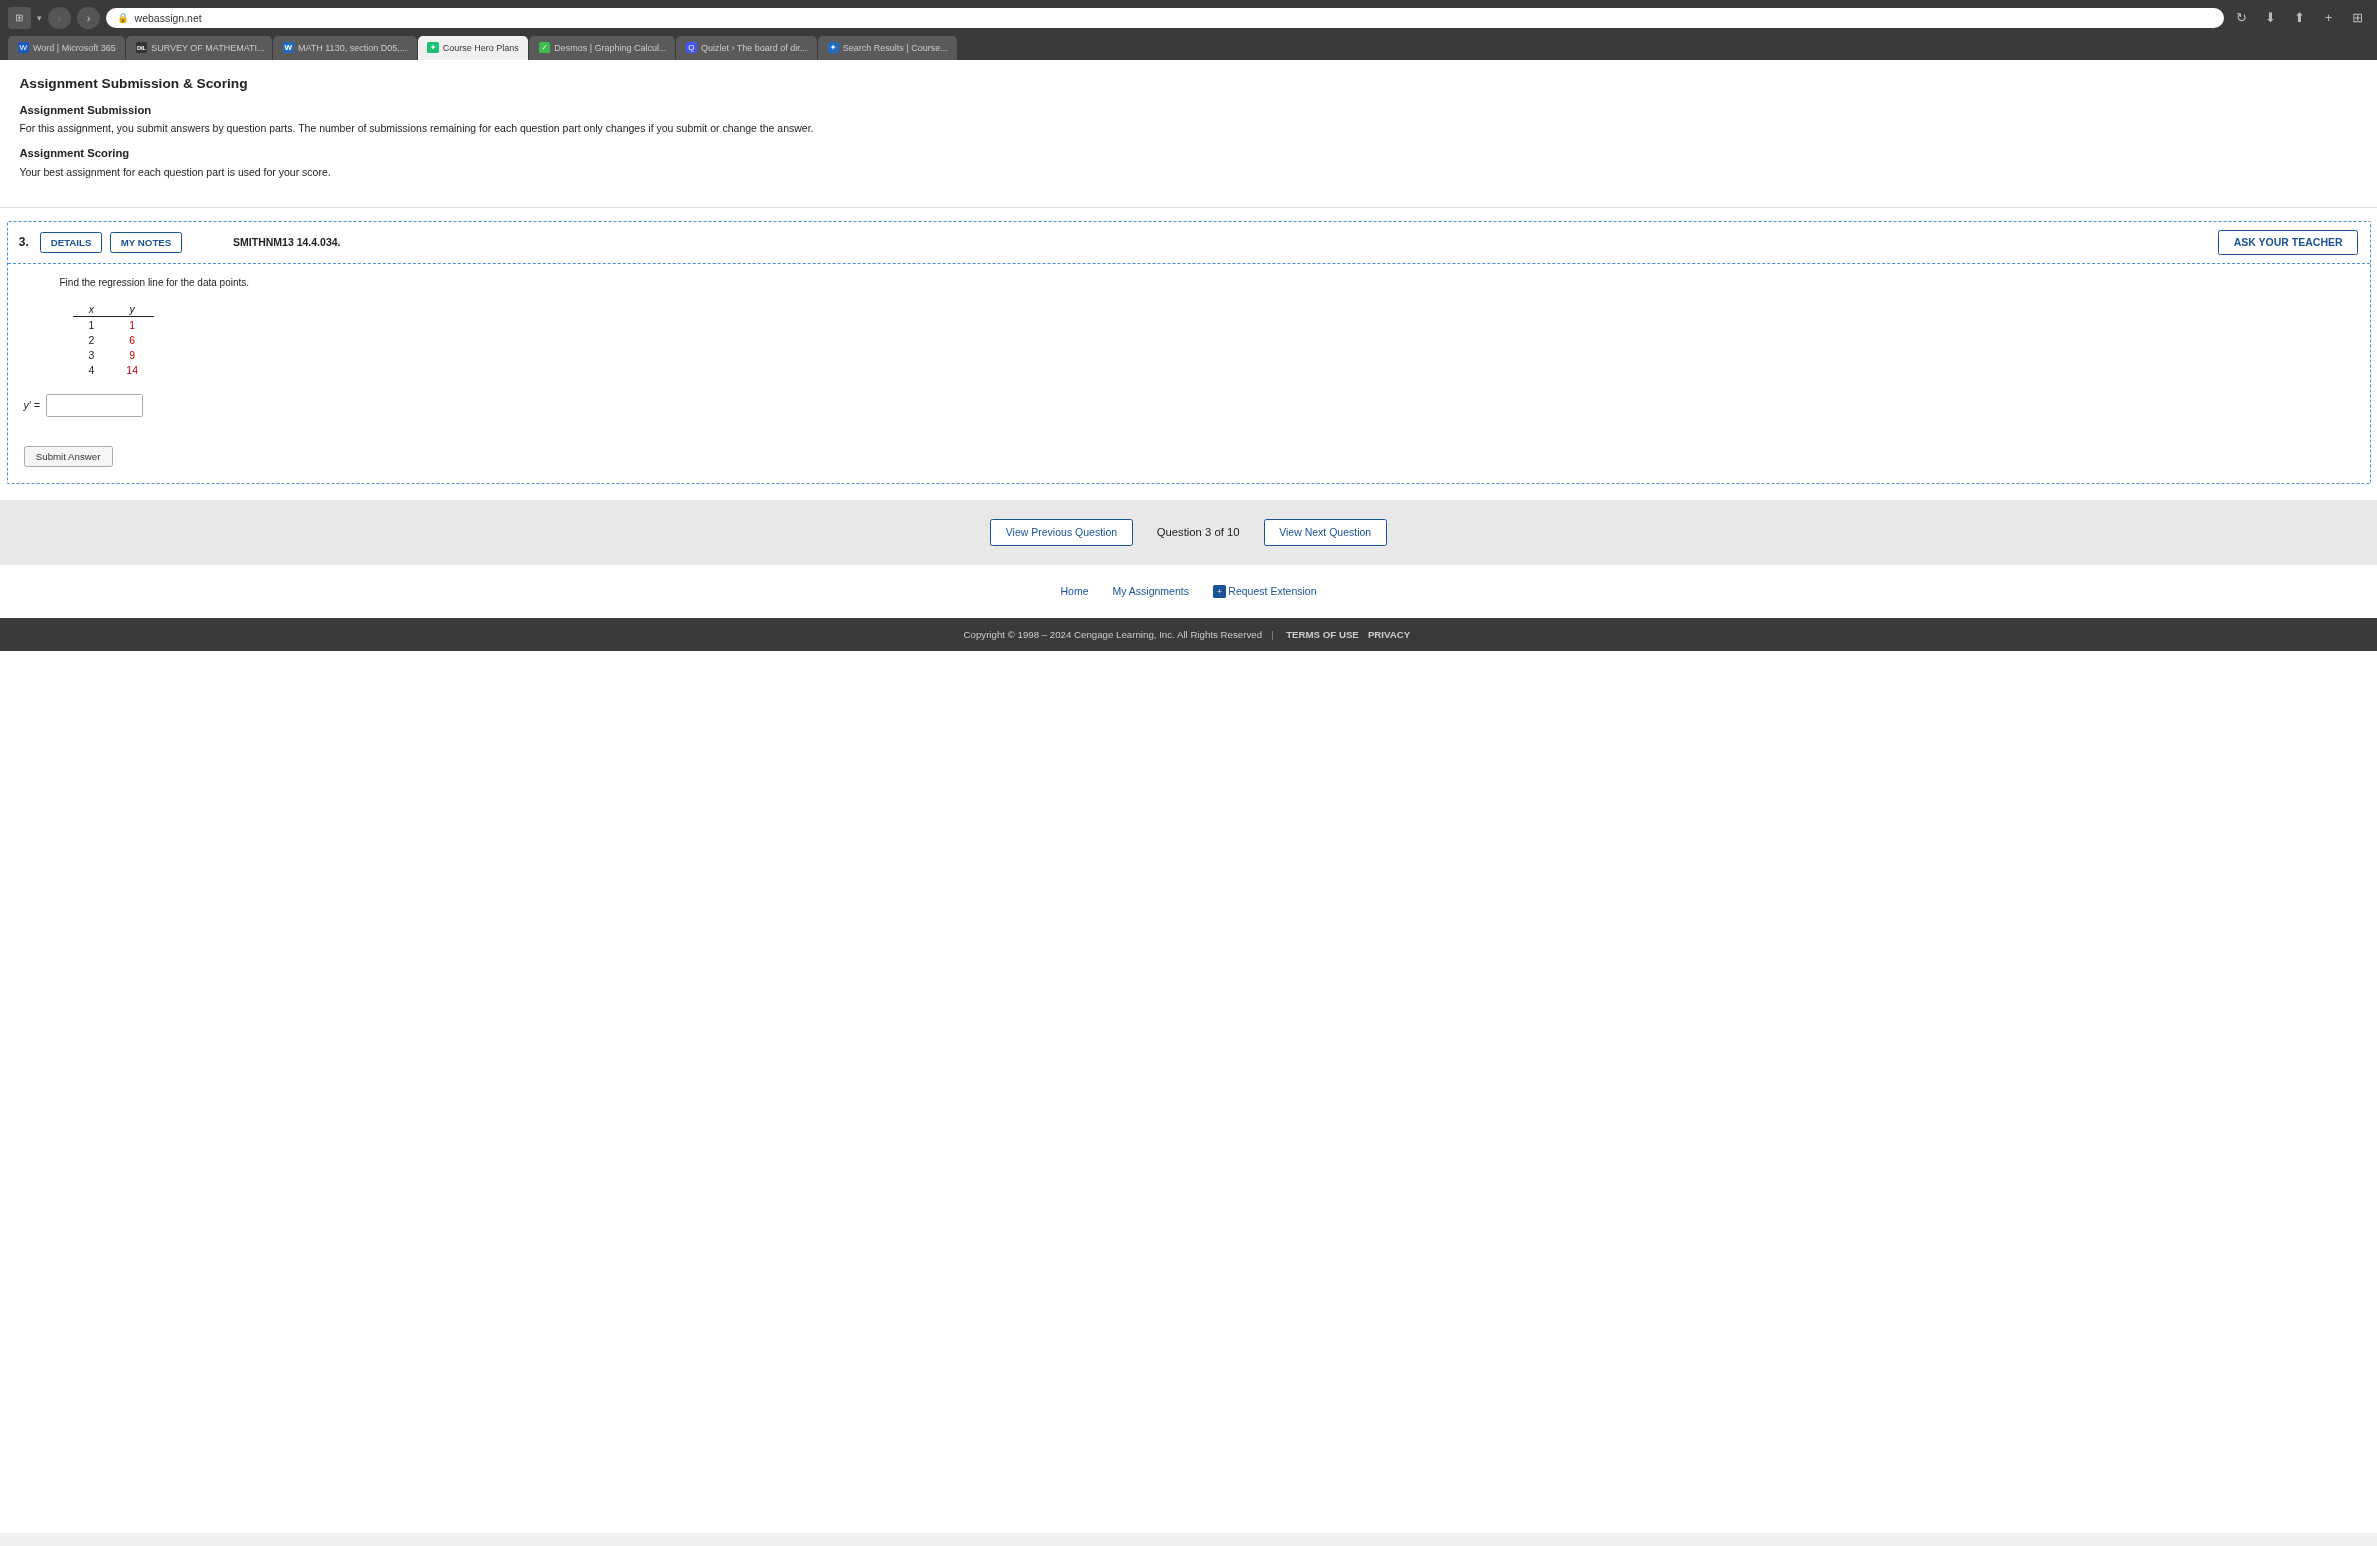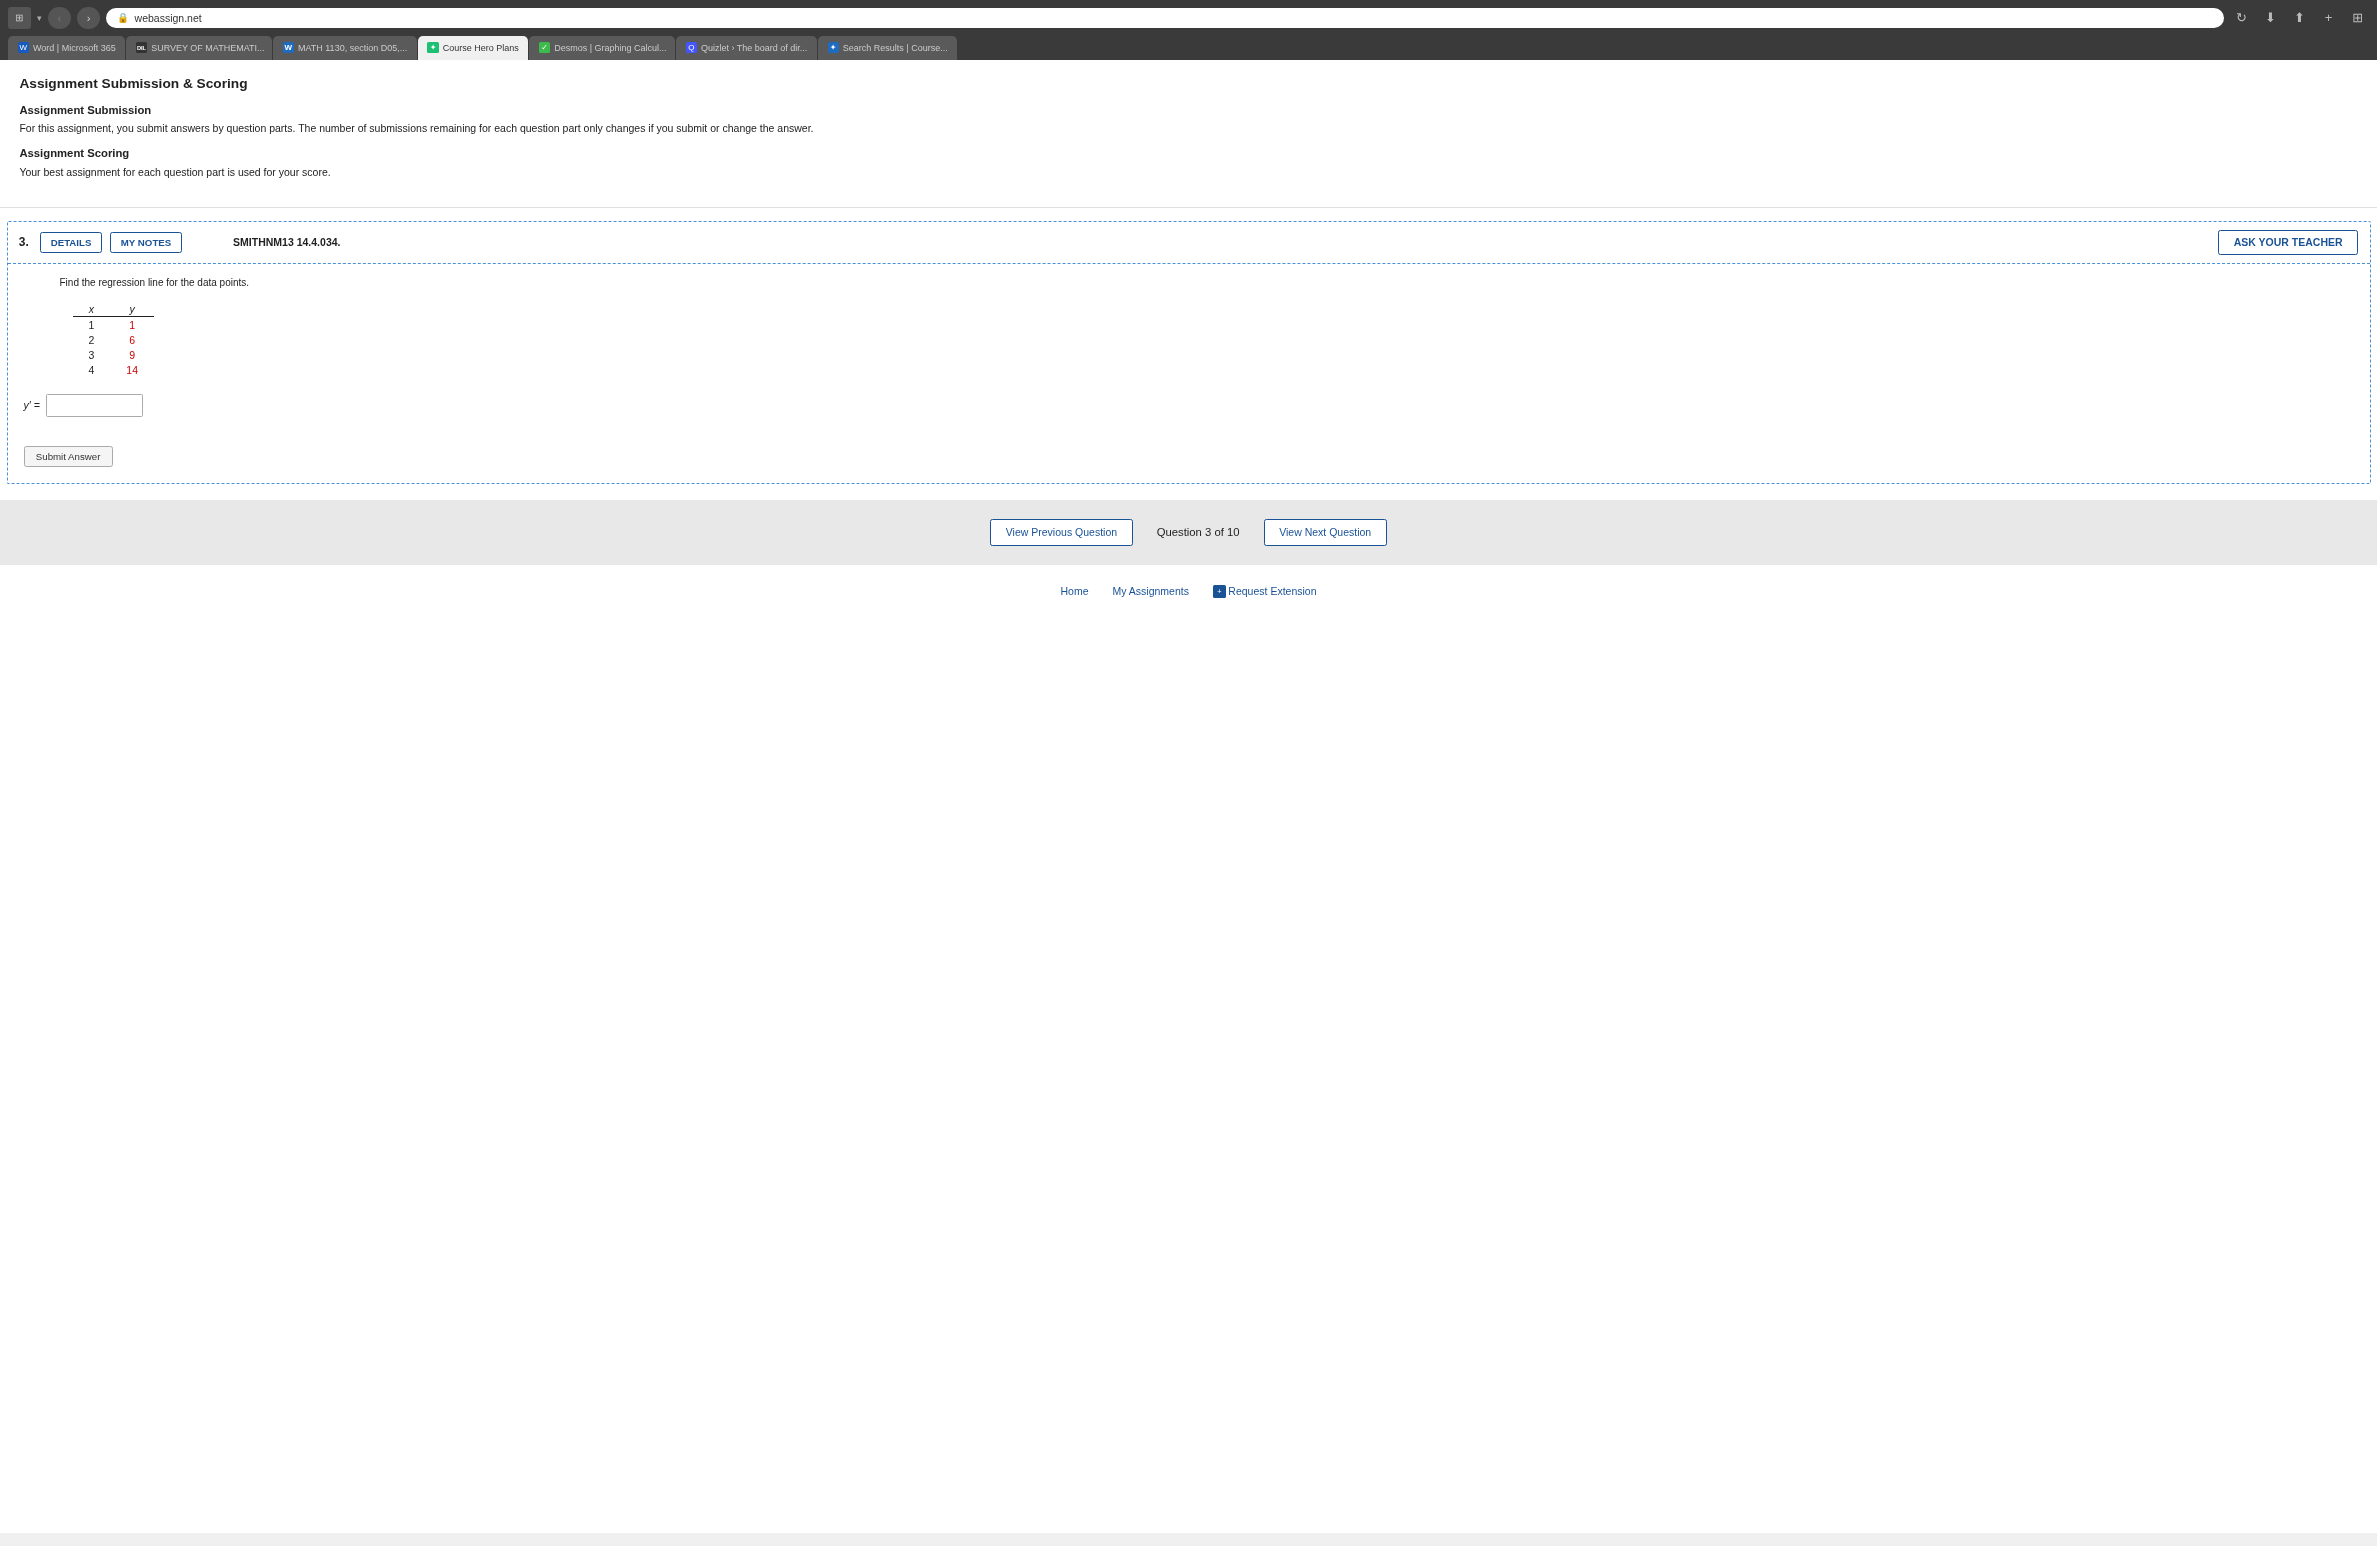--- a/index.html
+++ b/index.html
@@ -424,15 +424,21 @@
   </div>
 
   <div class="page-footer">
     <a href="#">Home</a>
     <a href="#">My Assignments</a>
     <a href="#">
       <span class="footer-icon">+</span><span>Request Extension</span>
     </a>
   </div>
 
+  <div class="copyright-bar">
+    <span>Copyright © 1998 – 2024 Cengage Learning, Inc. All Rights Reserved</span>
+    <span class="divider">|</span>
+    <a href="#">TERMS OF USE</a>
+    <a href="#">PRIVACY</a>
+  </div>
 
 </div>
 
 
 </body></html>

